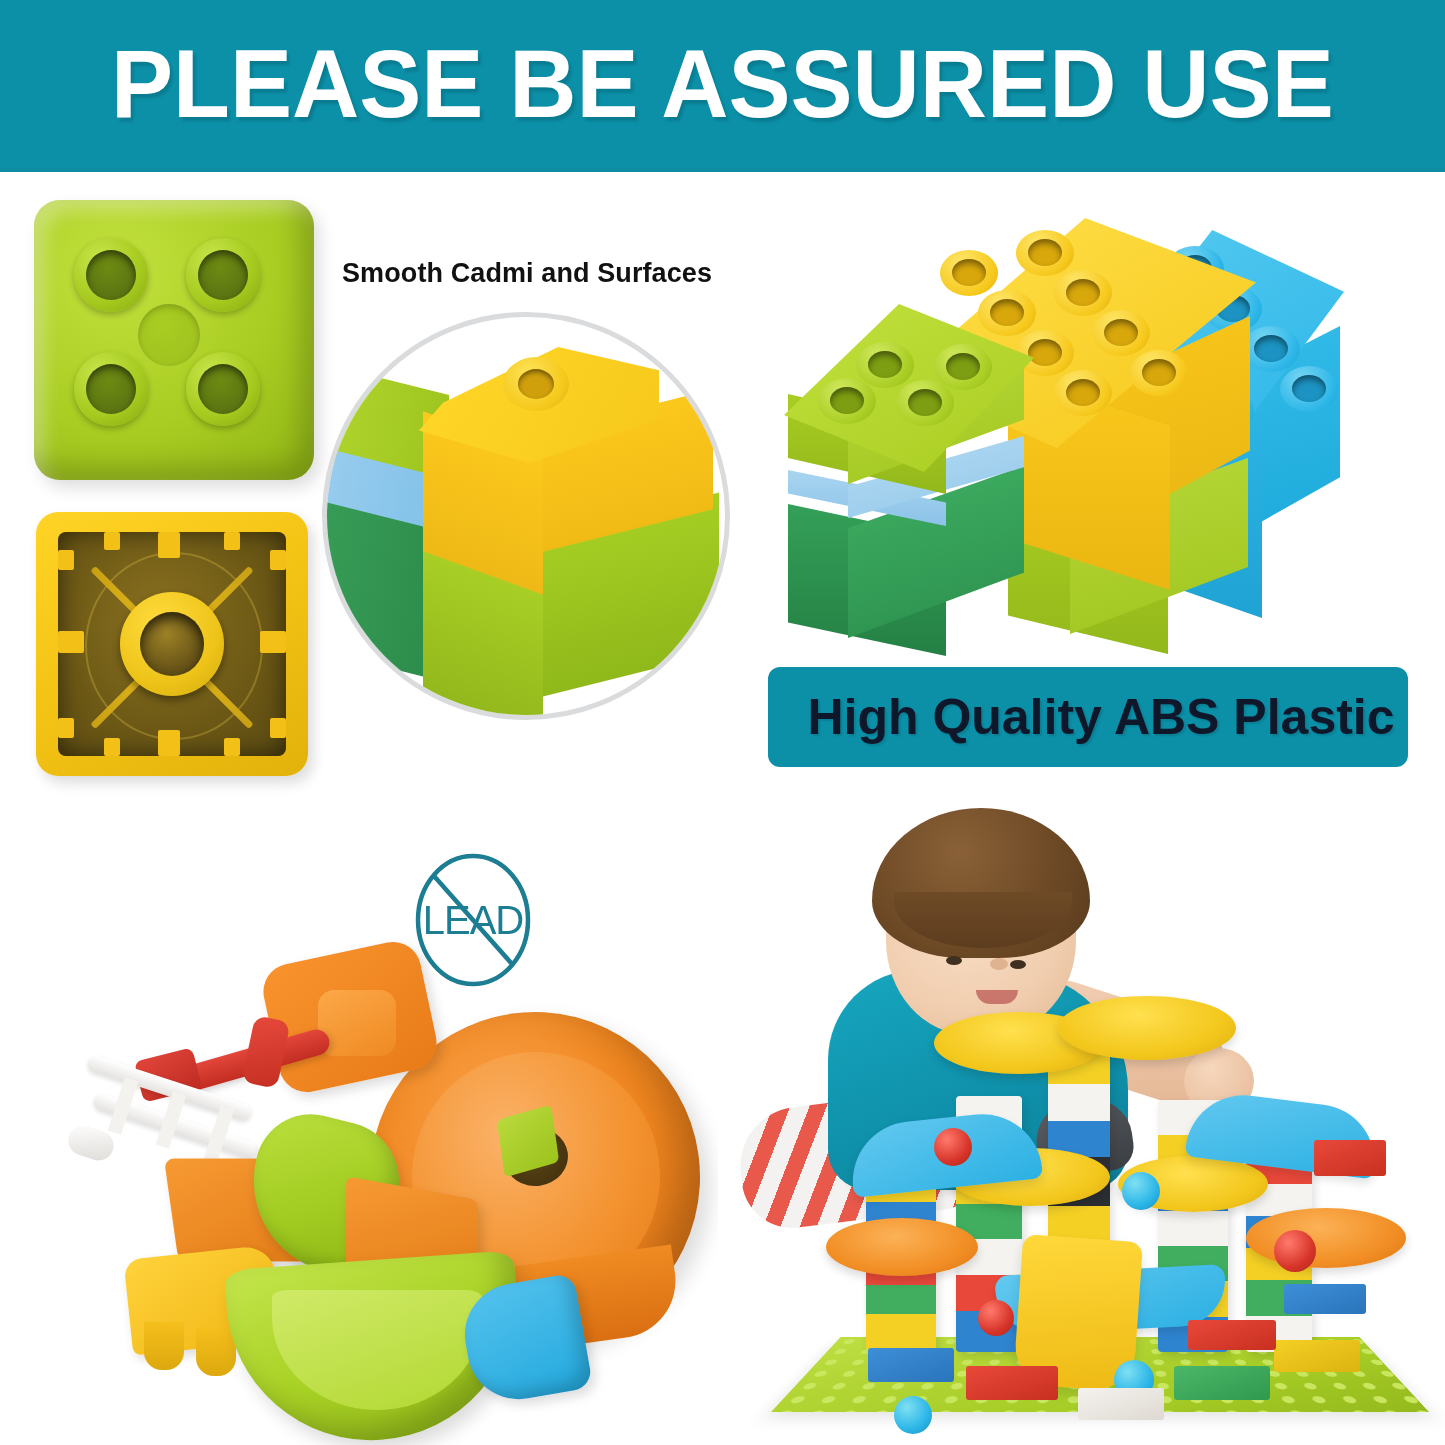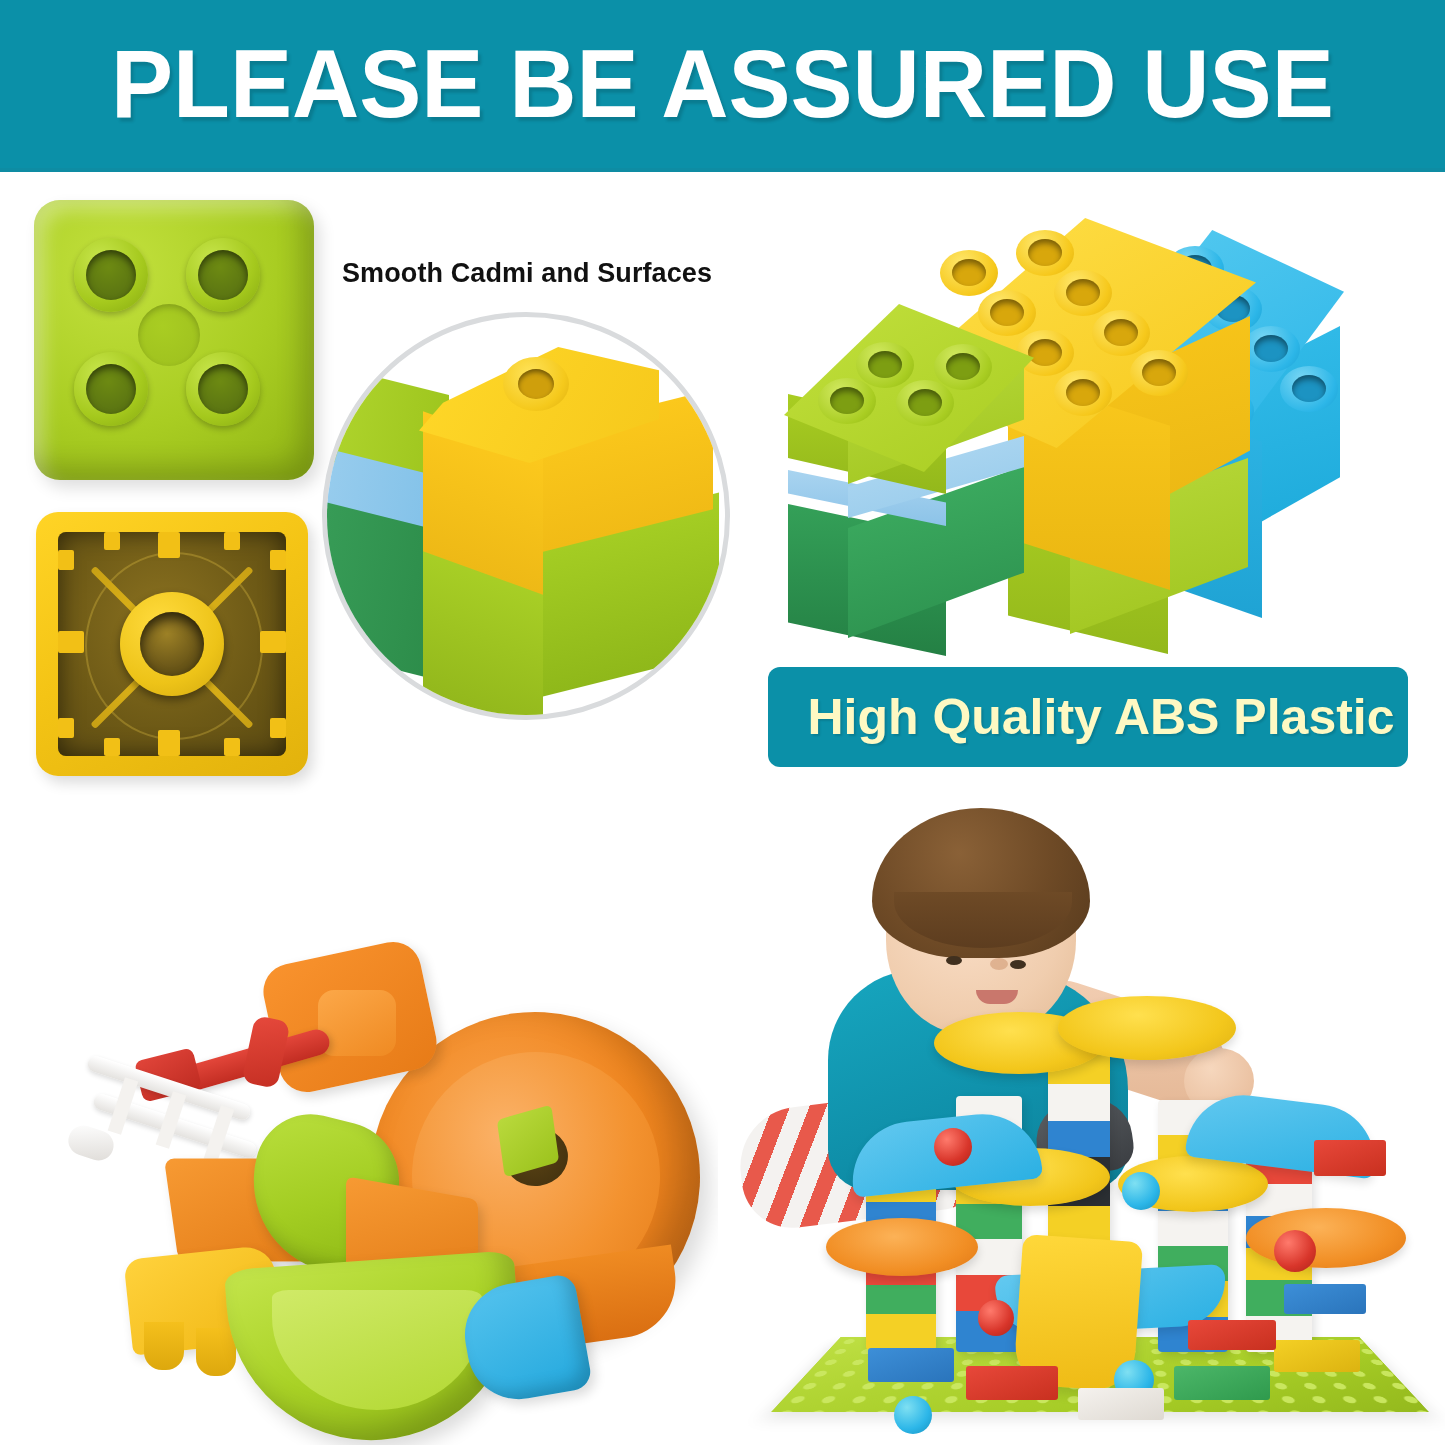--- a/index.html
+++ b/index.html
@@ -16,21 +16,21 @@
       line-height:1;}
 
   
   .label-smooth{position:absolute;left:342px;top:258px;font-size:27px;font-weight:bold;
       color:#111;letter-spacing:.1px;white-space:nowrap;}
 
   .badge{position:absolute;left:768px;top:667px;width:640px;height:100px;
       background:#0b90a8;border-radius:12px;display:flex;align-items:center;
       justify-content:center;}
   .badge-text{font-family:"Liberation Sans Narrow","Liberation Sans",sans-serif;
-      font-weight:bold;font-size:50px;color:#fef9c3;white-space:nowrap;
+      font-weight:bold;font-size:50px;color:#0f172a;white-space:nowrap;
       text-shadow:2px 2px 2px rgba(0,0,0,.12);margin-left:26px;}
 
   
   .brick-green-top{position:absolute;left:34px;top:200px;width:280px;height:280px;
       border-radius:26px;
       background:
         radial-gradient(circle at 30% 25%, #c2e03d 0%, #a9cd22 55%, #8fb314 100%);
       box-shadow:inset -12px -14px 26px rgba(0,0,0,.18),
                  inset 10px 10px 18px rgba(255,255,255,.35),
                  6px 8px 16px rgba(0,0,0,.13);}
@@ -341,20 +341,27 @@
 </div>
 
 <div class="badge">
   <div class="badge-text">High Quality ABS Plastic</div>
 </div>
 
 <div class="no-icons">
 
 
 
+  <div class="no-icon" style="left:374px;top:0">
+    <svg width="118" height="136" viewBox="0 0 118 136">
+      <ellipse cx="59" cy="68" rx="55" ry="64" fill="none" stroke="#1c7d93" stroke-width="4.5"></ellipse>
+      <line x1="20" y1="24" x2="98" y2="112" stroke="#1c7d93" stroke-width="4.5"></line>
+    </svg>
+    <div class="no-label">LEAD</div>
+  </div>
 
 </div>
 
 <div class="pile">
 
   <div class="pc" style="left:310px;top:52px;width:330px;height:330px;border-radius:50%;
       background:radial-gradient(ellipse at 42% 34%,#f9a24b 0%,#f0861f 52%,#dd7113 100%);
       box-shadow:inset -18px -20px 40px rgba(0,0,0,.22),8px 12px 22px rgba(0,0,0,.14);
       transform:rotate(-8deg)"></div>
   <div class="pc" style="left:352px;top:92px;width:248px;height:248px;border-radius:50%;

